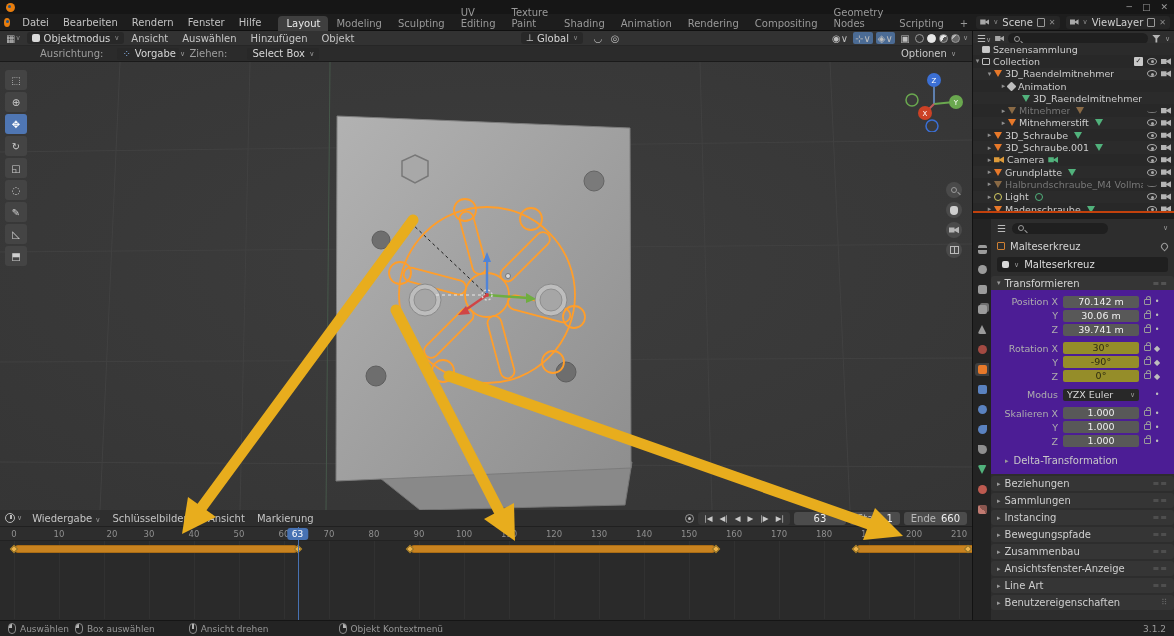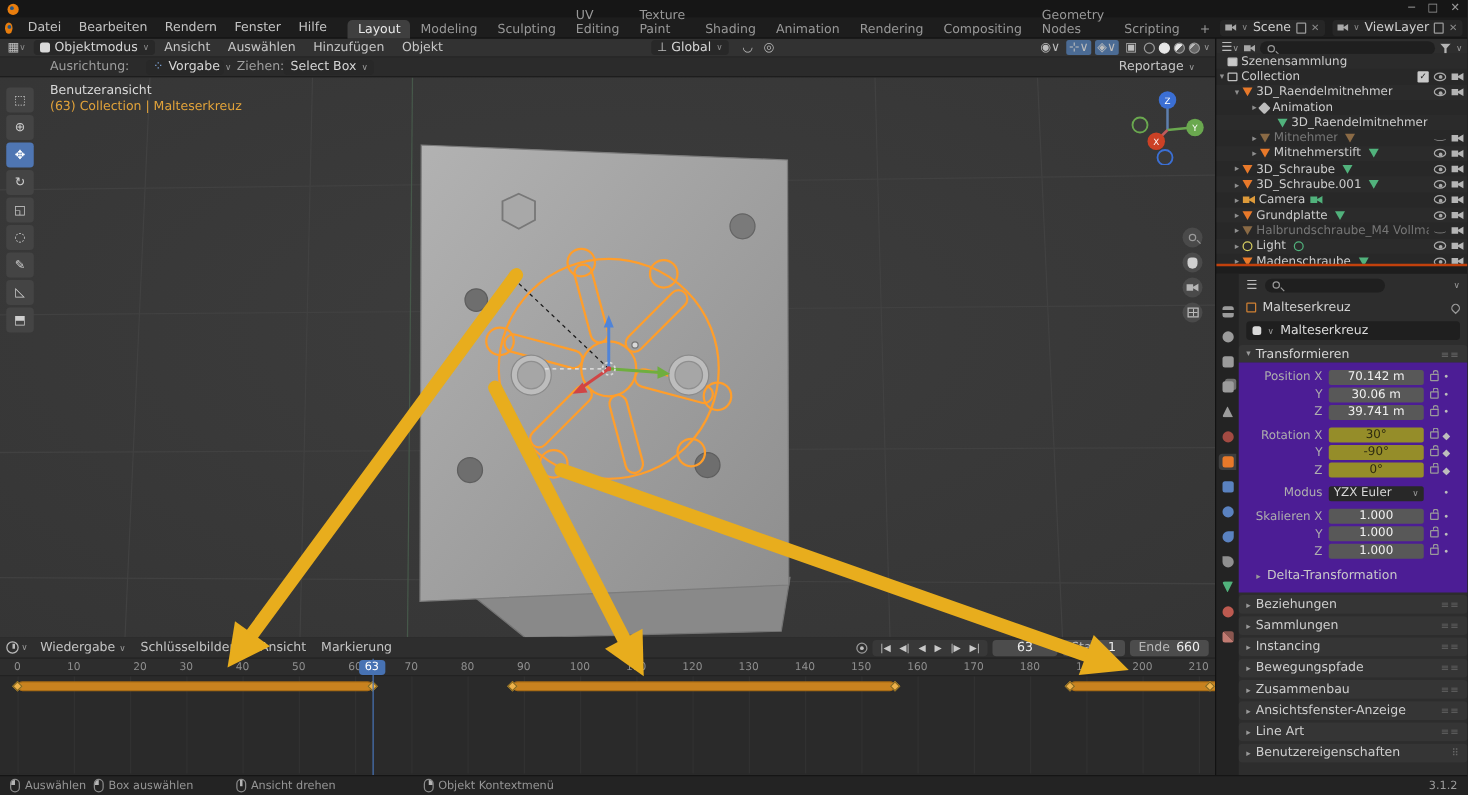--- a/index.html
+++ b/index.html
@@ -235,26 +235,26 @@
   </div>
 
   <div class="vp-tools">
     <span class="label-dim" style="margin-left:36px;">Ausrichtung:</span>
     <span class="hdr-field" style="margin-left:14px;width:62px;">
       <span style="color:#7ea4d8;">⁘</span>
       <span>Vorgabe</span>
       <span class="carpopen caropen popen carpopen carpopen carpopen carpopen carpopen carpopen carpopen carpopen carpopen carpopen carpopen" style="margin-left:auto;color:#999;font-size:7px;">∨</span>
     </span>
     <span class="label-dim" style="margin-left:10px;">Ziehen:</span>
-    <span class="hdr-field" style="margin-left:0;width:72px;">
+    <span class="hdr-field" style="margin-left:20px;width:72px;">
       <span>Select Box</span>
       <span style="margin-left:auto;color:#999;font-size:7px;">∨</span>
     </span>
     <span style="margin-left:auto;margin-right:12px;display:flex;align-items:center;gap:4px;">
-      <span>Reportage</span>
+      <span>Optionen</span>
       <span style="color:#999;font-size:7px;">∨</span>
     </span>
   </div>
 
   <div class="viewport">
     <svg width="972" height="448" viewBox="0 0 972 448">
       <defs>
         <radialGradient id="vpg" cx="50%" cy="45%" r="75%">
           <stop offset="0%" stop-color="#3d3d3d"></stop>
             <stop offset="100%" stop-color="#353535"></stop>
@@ -334,24 +334,20 @@
         <polygon points="536,237 526,231 526,241" fill="#6fae3f"></polygon>
         <line x1="487" y1="233" x2="464" y2="249" stroke="#d04545" stroke-width="2.4"></line>
         <polygon points="458,253 466,244 470,252" fill="#d04545"></polygon>
         <circle cx="487" cy="233" r="5" fill="none" stroke="#d8d8d8" stroke-width="1.4" stroke-dasharray="2,2"></circle>
         <circle cx="487" cy="233" r="2" fill="#d04545"></circle>
         <circle cx="508" cy="214" r="2.5" fill="#d9d9d9" stroke="#777"></circle>
       </g>
     </svg>
 
     
-    <div class="vp-overlay-text">
-      <div class="l1">Benutzeransicht</div>
-      <div class="l2">(63) Collection | Malteserkreuz</div>
-    </div>
 
     
     <div class="vp-left-tools">
       <span class="vtool">⬚</span>
       <span class="vtool">⊕</span>
       <span class="vtool active">✥</span>
       <span class="vtool">↻</span>
       <span class="vtool">◱</span>
       <span class="vtool">◌</span>
       <span class="vtool">✎</span>

